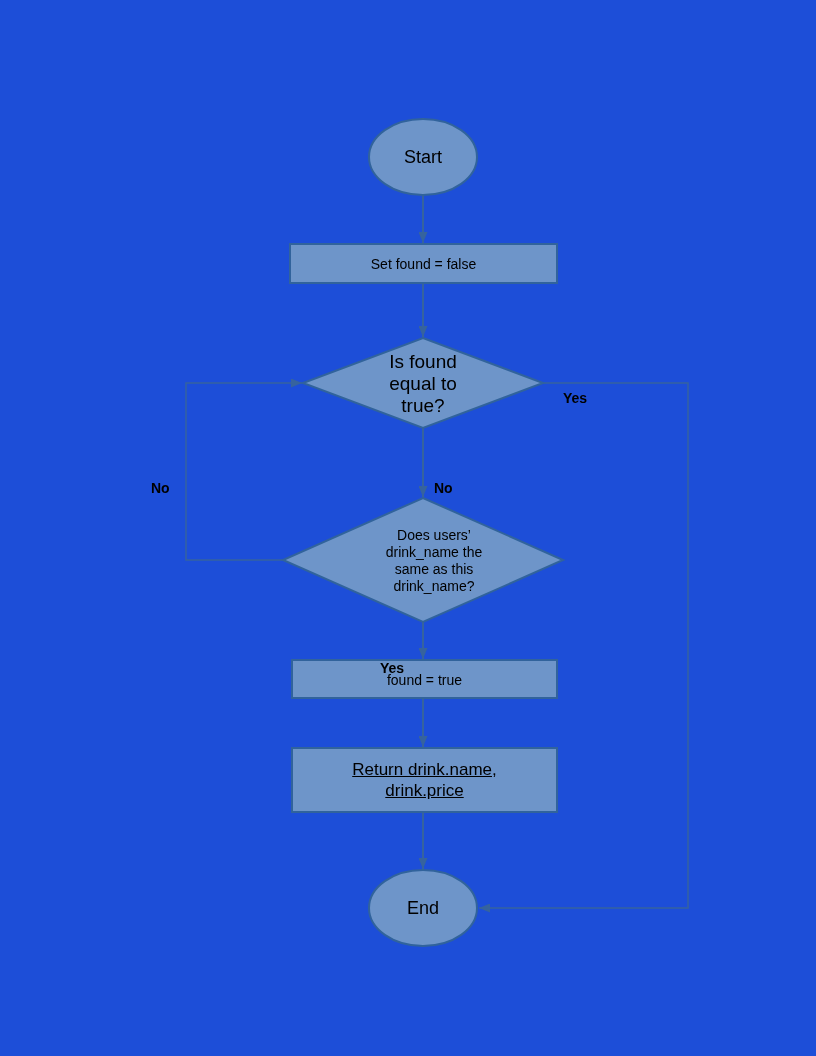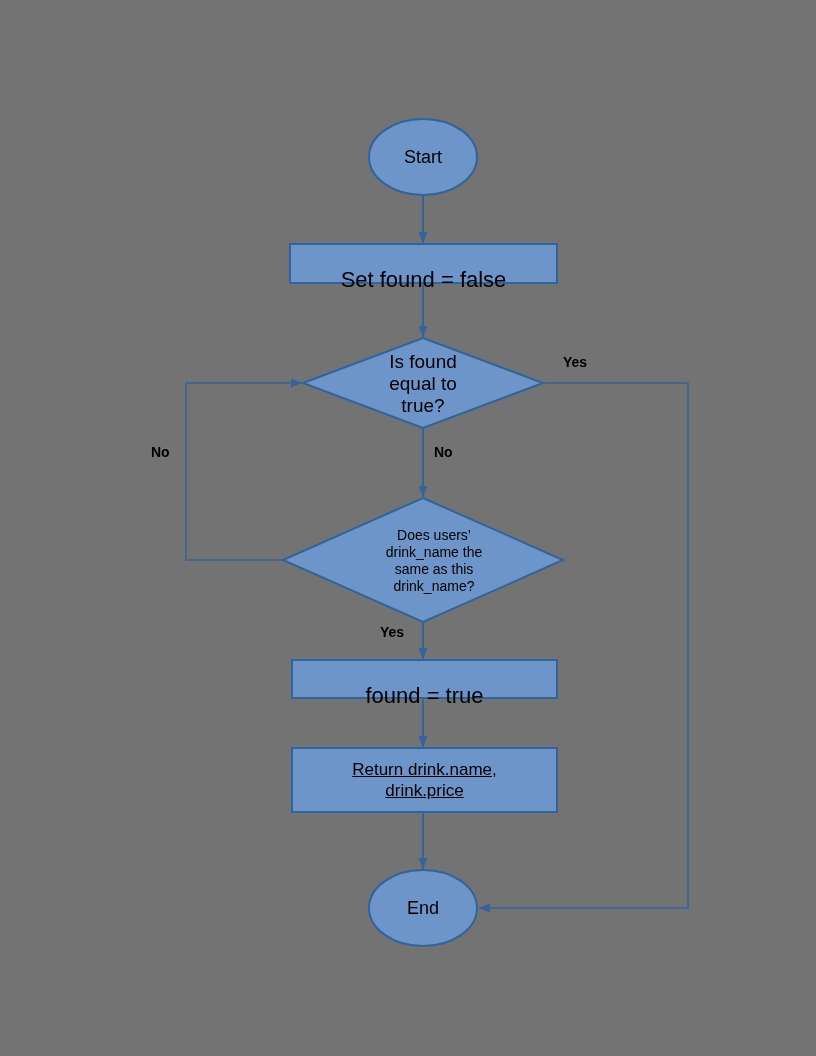--- a/index.html
+++ b/index.html
@@ -1,45 +1,46 @@
 <!DOCTYPE html>
 <html><head>
 <meta charset="utf-8">
 <style>
   html, body { margin: 0; padding: 0; background: #ffffff; }
   .page {
     position: relative;
     width: 816px;
     height: 1056px;
-    background: #737373;
+    background: #1d4ed8;
     font-family: "Liberation Sans", sans-serif;
     overflow: hidden;
   }
   .page svg { position: absolute; left: 0; top: 0; }
   .node-label {
     position: absolute;
     display: flex;
     align-items: center;
     justify-content: center;
     text-align: center;
     white-space: pre-line;
     color: #000000;
     pointer-events: none;
   }
   .lbl-start, .lbl-end { font-size: 18px; }
-  .lbl-process { font-size: 22px; margin-top: 16px; }
+  .lbl-process { font-size: 14px; }
   .lbl-decision1 { font-size: 19px; line-height: 22px; }
   .lbl-decision2 { font-size: 14px; line-height: 17px; }
   .lbl-return { font-size: 17px; line-height: 21px; text-decoration: underline; }
   .edge-label {
     position: absolute;
     font-size: 14px;
     font-weight: bold;
     color: #000000;
     pointer-events: none;
+    margin-top: 36px;
   }
 </style>
 </head>
 <body>
 
 <div class="page">
 
   <svg width="816" height="1056" viewBox="0 0 816 1056">
     <defs>
       <marker id="arrow" viewBox="0 0 11 9" refX="11" refY="4.5" markerWidth="11" markerHeight="9" markerUnits="userSpaceOnUse" orient="auto">

